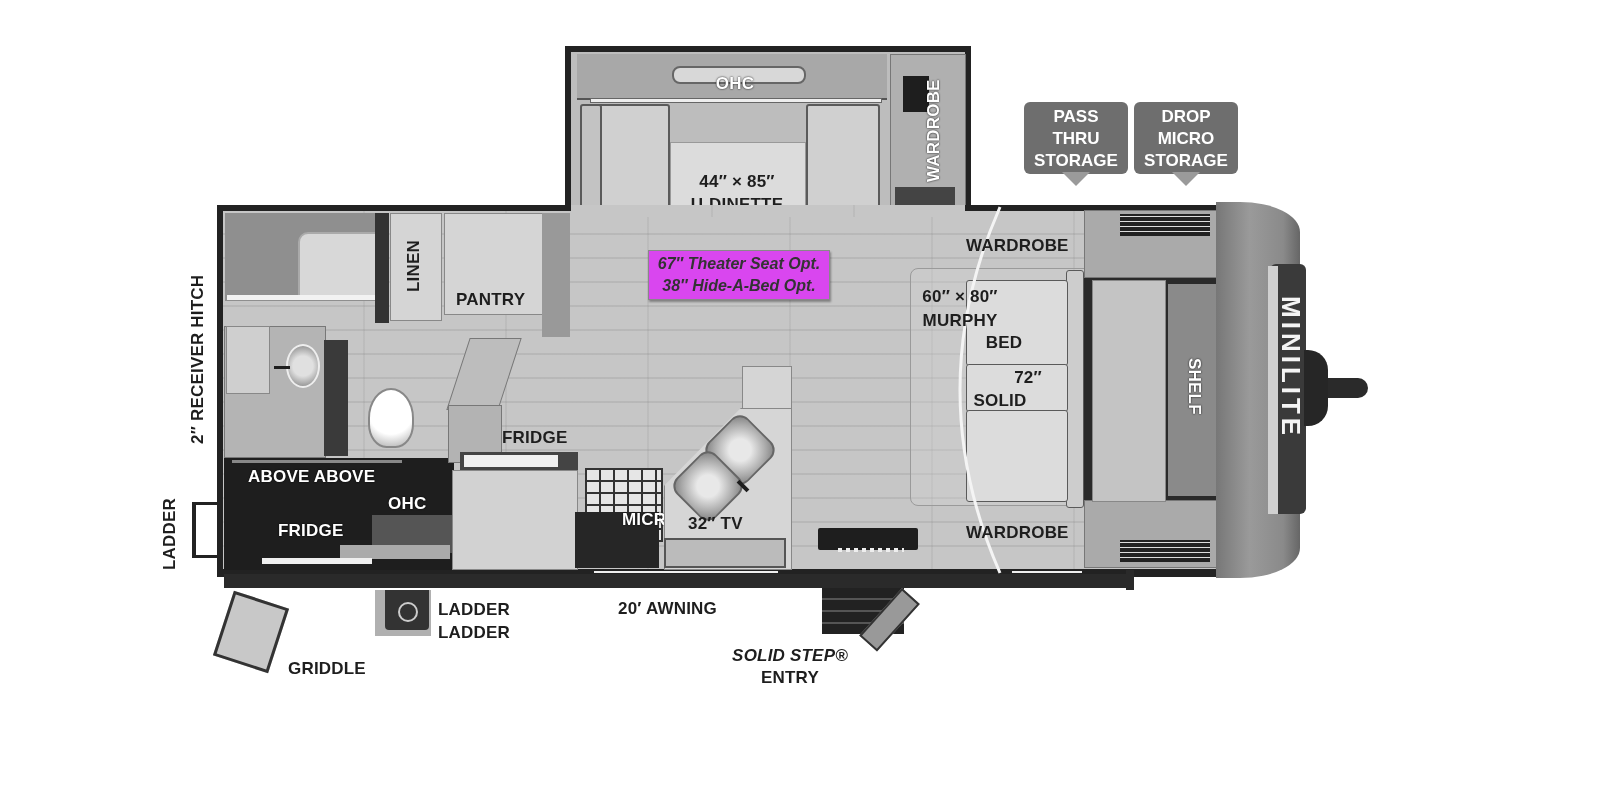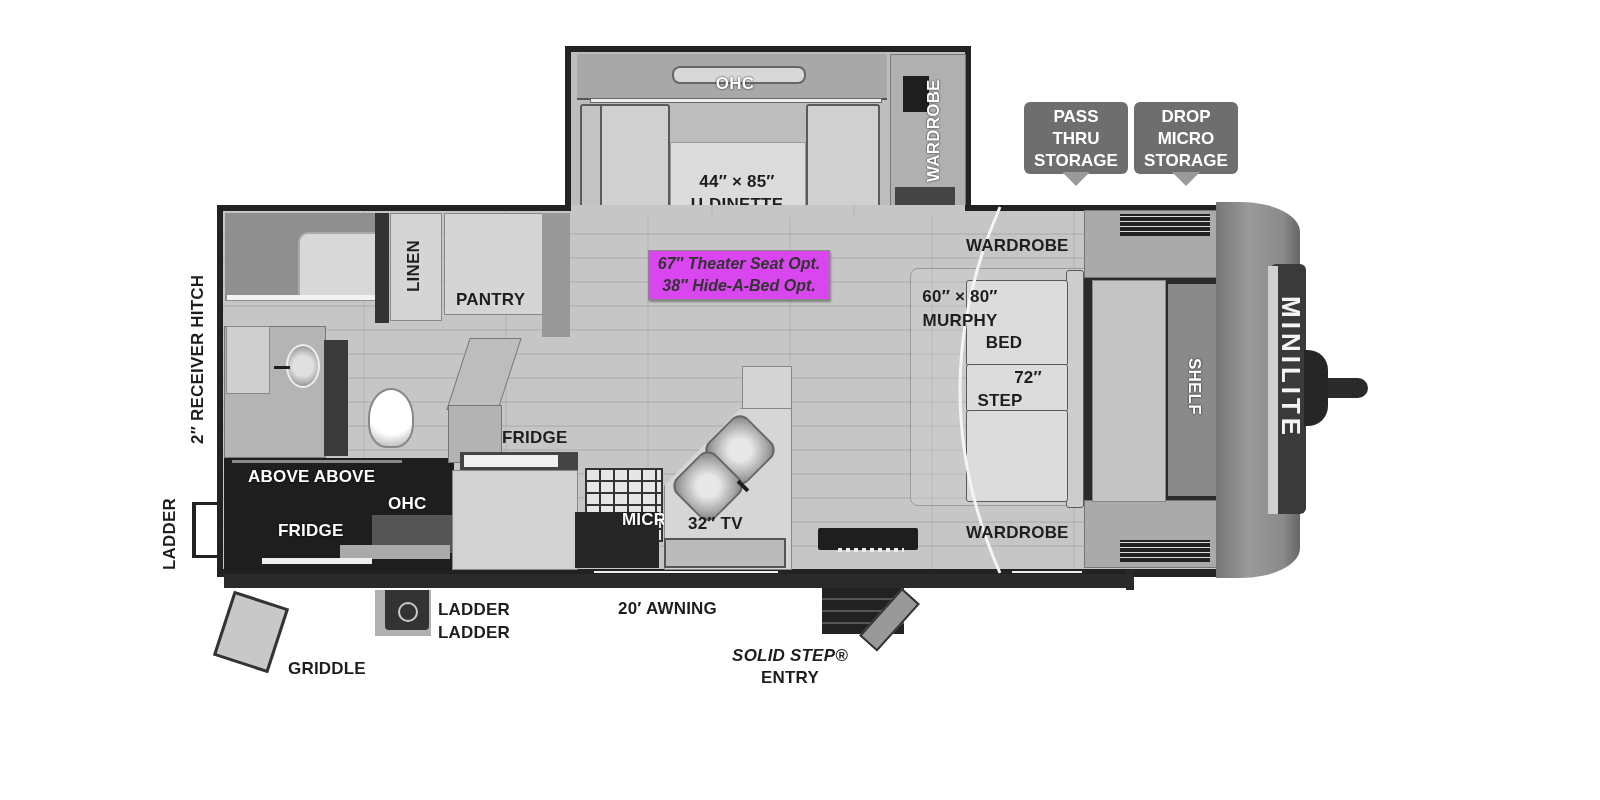--- a/index.html
+++ b/index.html
@@ -134,21 +134,21 @@
   <div class="abs cushion" style="left:966px;top:280px;width:100px;height:84px;background:#dcdcdc;border-width:1px;"></div>
   <div class="abs cushion" style="left:966px;top:364px;width:100px;height:46px;background:#dcdcdc;border-width:1px;"></div>
   <div class="abs cushion" style="left:966px;top:410px;width:100px;height:90px;background:#dcdcdc;border-width:1px;"></div>
   <svg class="abs" style="left:940px;top:205px;" width="80" height="370">
     <path d="M60 2 Q -20 185 60 368" stroke="#f4f4f4" stroke-width="3" fill="none"></path>
   </svg>
   <div class="lbl c" style="left:910px;top:287px;width:100px;">60″ × 80″</div>
   <div class="lbl c" style="left:910px;top:311px;width:100px;">MURPHY</div>
   <div class="lbl c" style="left:910px;top:333px;width:100px;margin-left:44px;">BED</div>
   <div class="lbl c" style="left:960px;top:368px;width:80px;padding-left:28px;">72″</div>
-  <div class="lbl c" style="left:960px;top:391px;width:80px;">STEP</div>
+  <div class="lbl c" style="left:960px;top:391px;width:80px;">SOLID</div>
 
   <div class="abs cab" style="left:1084px;top:210px;width:132px;height:66px;background:#aaa;"></div>
   <div class="abs dark" style="left:1120px;top:214px;width:90px;height:22px;background:repeating-linear-gradient(0deg,#222 0 4px,#ddd 4px 5px);"></div>
   <div class="abs cab" style="left:1084px;top:500px;width:132px;height:66px;background:#aaa;"></div>
   <div class="abs dark" style="left:1120px;top:540px;width:90px;height:22px;background:repeating-linear-gradient(0deg,#222 0 4px,#ddd 4px 5px);"></div>
   <div class="lbl" style="left:966px;top:236px;">WARDROBE</div>
   <div class="lbl" style="left:966px;top:523px;">WARDROBE</div>
 
   <div class="abs dark" style="left:1084px;top:278px;width:134px;height:222px;background:#2a2a2a;"></div>
   <div class="abs" style="left:1092px;top:280px;width:72px;height:220px;background:#c4c4c4;border:1px solid #888;"></div>

